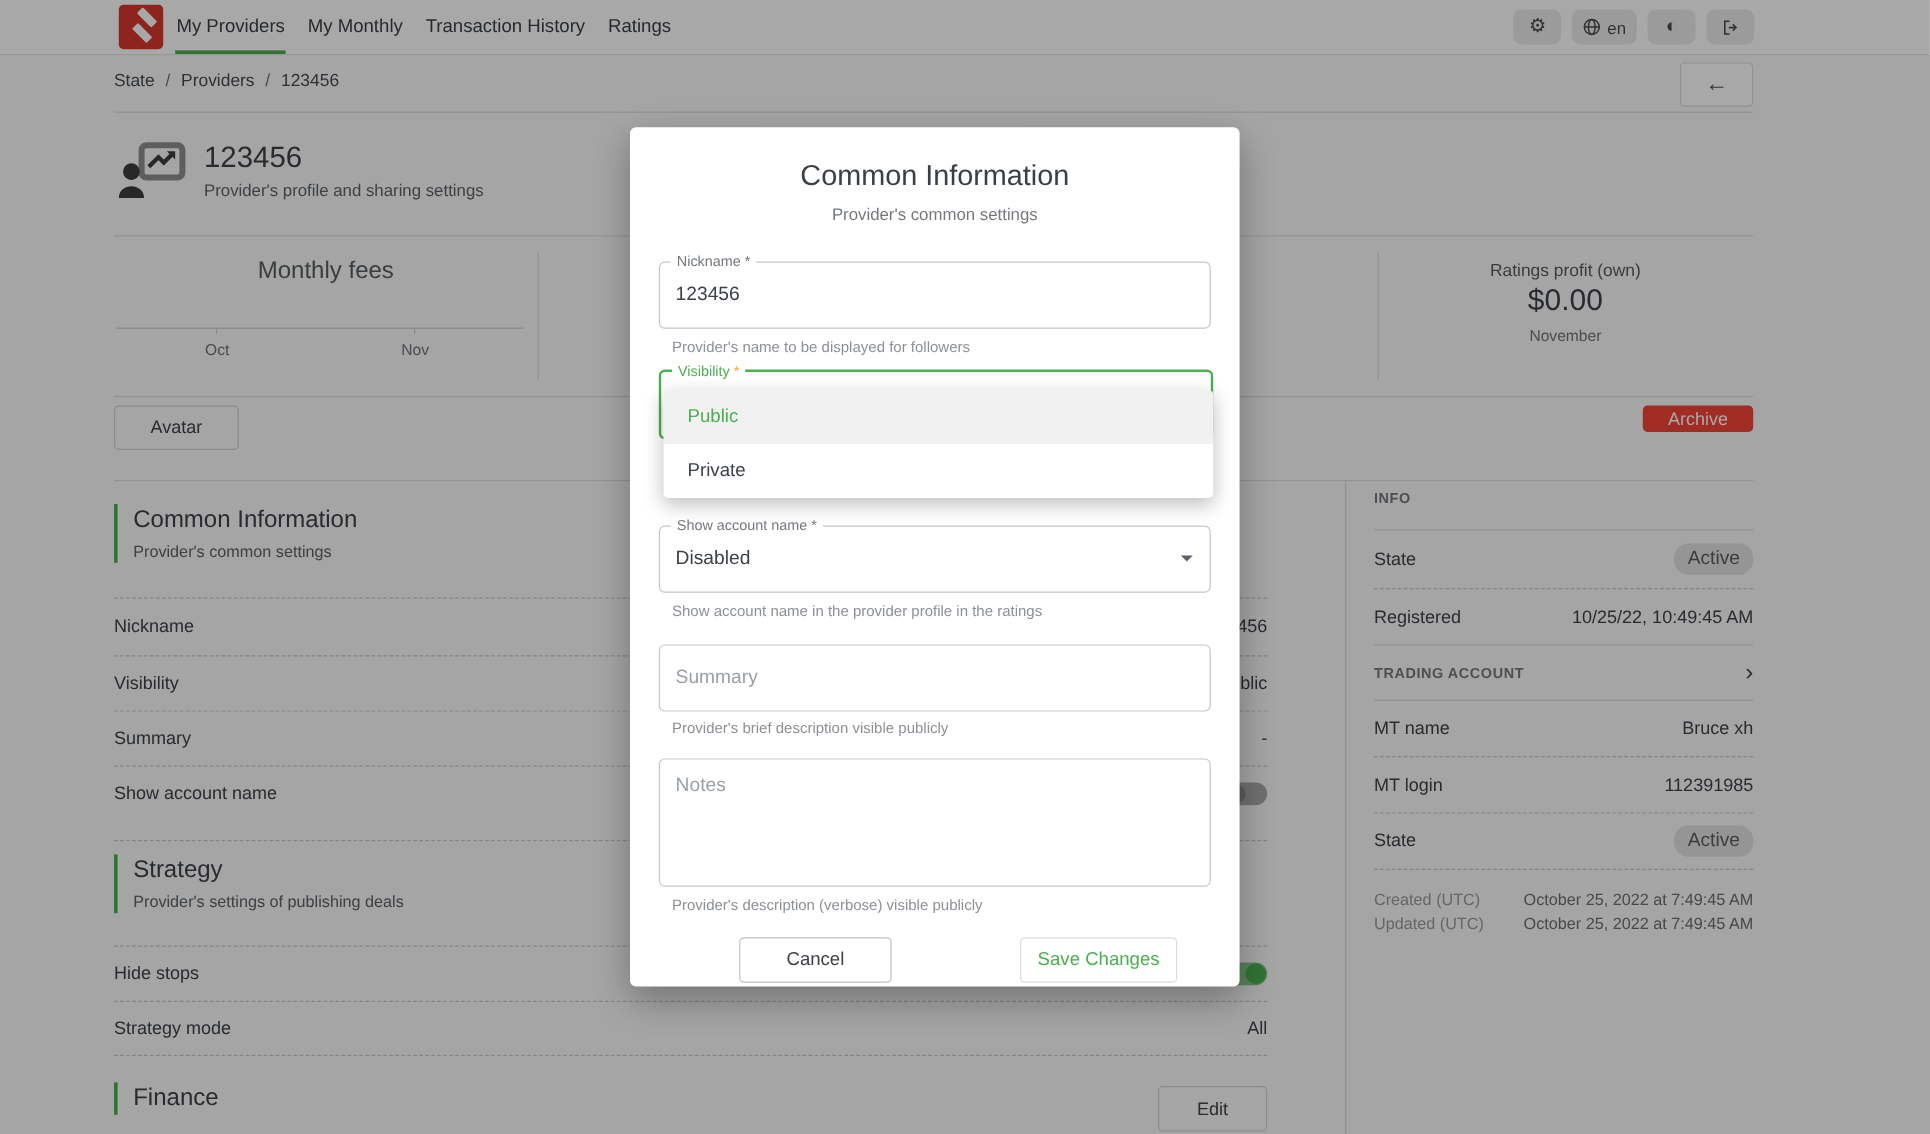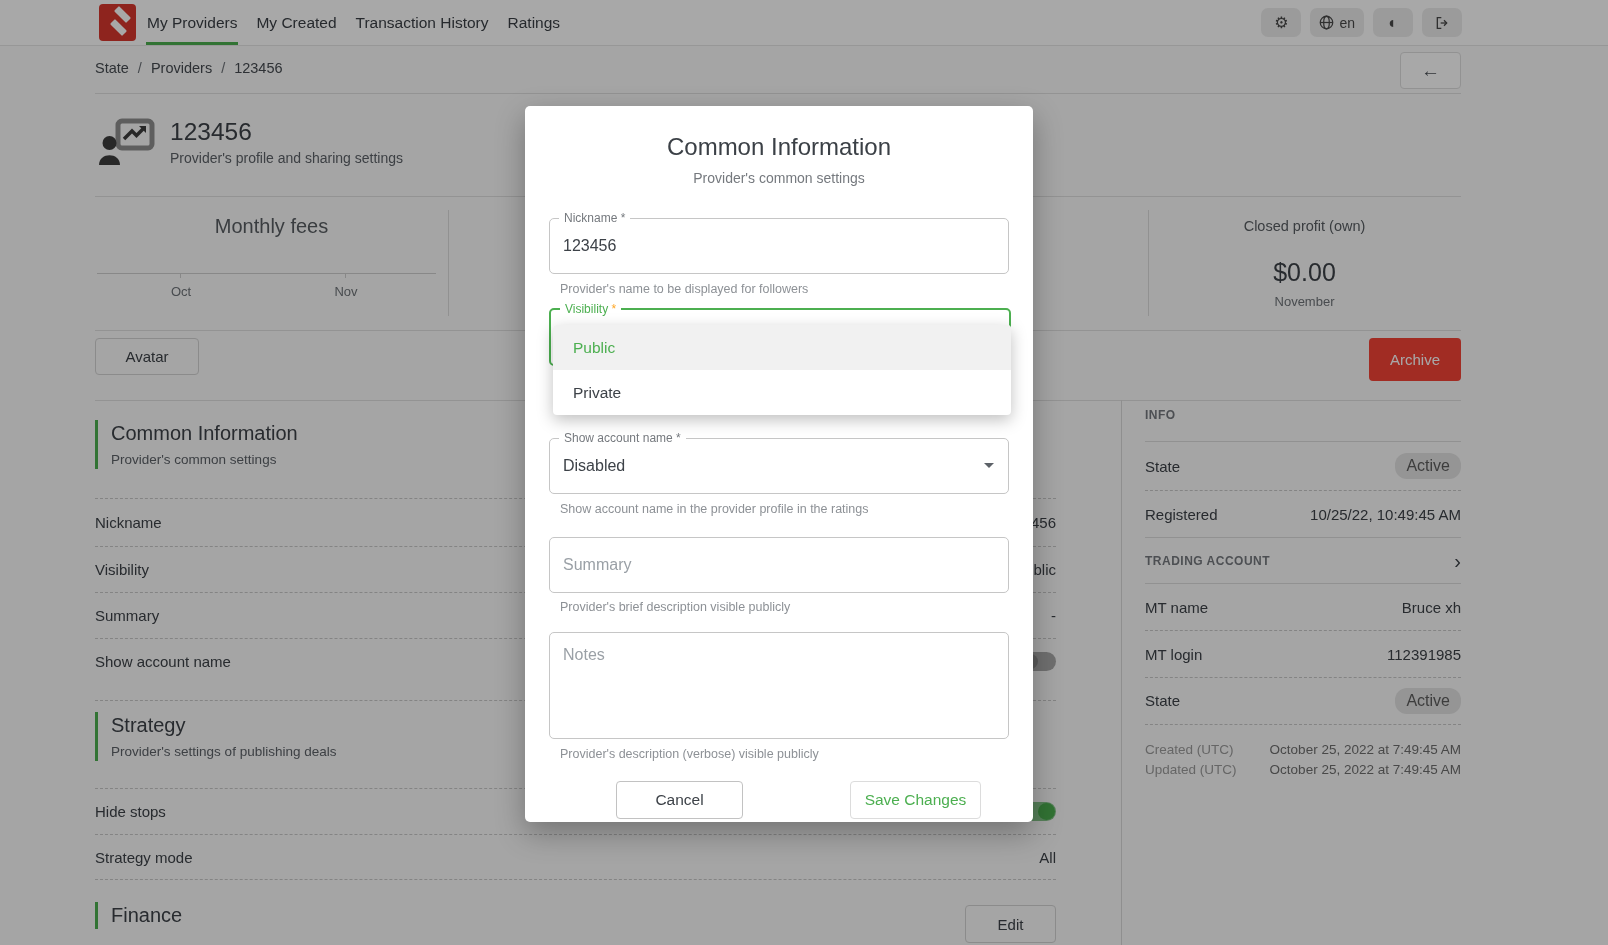--- a/index.html
+++ b/index.html
@@ -26,24 +26,24 @@
   .prov-sub{position:absolute;left:170px;top:150px;font-size:14px;color:#5d6268;}
   
   .stat-left{position:absolute;left:95px;top:196px;width:353px;height:134px;}
   .stat-title{display:block;text-align:center;margin-top:19px;font-size:20px;color:#585d62;}
   .axis{position:absolute;left:2px;right:12px;top:77px;border-top:1px solid #cfcfcf;}
   .tick{position:absolute;top:0;height:4px;border-left:1px solid #cfcfcf;}
   .tick-label{position:absolute;top:10px;transform:translateX(-50%);font-size:13px;color:#6e7378;}
   .vdiv{position:absolute;top:210px;height:106px;border-left:1px solid #dcdcdc;}
   .stat-right{position:absolute;left:1148px;top:196px;width:313px;text-align:center;}
   .sr-title{margin-top:22px;font-size:14.5px;color:#585d62;}
-  .sr-value{margin-top:24px;font-size:25px;color:#3d4248;}
+  .sr-value{margin-top:2px;font-size:25px;color:#3d4248;}
   .sr-period{margin-top:7px;font-size:13px;color:#6e7378;}
   .avatar-btn{position:absolute;left:95px;top:338px;width:104px;height:37px;background:transparent;border:1px solid #d4d4d4;border-radius:4px;font-size:15px;color:#3d4248;cursor:pointer;}
-  .archive-btn{position:absolute;left:1369px;top:338px;width:92px;height:43px;background:#f44336;border:none;border-radius:4px;font-size:15px;color:#fff;cursor:pointer;}
+  .archive-btn{position:absolute;left:1369px;top:338px;width:92px;height:22px;background:#f44336;border:none;border-radius:4px;font-size:15px;color:#fff;cursor:pointer;}
   
   .sec{position:absolute;left:95px;border-left:3px solid #4caf50;padding:2px 0 2px 13px;}
   .sec-title{font-size:20px;color:#3d4248;}
   .sec-sub{margin-top:7px;font-size:13.5px;color:#5d6268;}
   .dl{position:absolute;left:95px;width:961px;border-top:1px dashed #c9c9c9;}
   .row{position:absolute;left:95px;width:961px;height:46px;display:flex;align-items:center;justify-content:space-between;font-size:15px;color:#3d4248;}
   .toggle{position:relative;width:35px;height:19px;border-radius:10px;cursor:pointer;}
   .toggle.off{background:#ababab;}
   .toggle.off .thumb{position:absolute;left:2px;top:2px;width:15px;height:15px;border-radius:50%;background:#8a8a8a;}
   .toggle.on{background:#85c489;}
@@ -90,21 +90,21 @@
   <div class="navbar">
     <div class="logo">
       <div class="bar b1"></div>
       <div class="bar b2"></div>
     </div>
     <div class="tabs">
       <div class="tab active">
           <span>My Providers</span>
         </div>
       <div class="tab">
-          <span>My Created</span>
+          <span>My Monthly</span>
         </div>
       <div class="tab">
           <span>Transaction History</span>
         </div>
       <div class="tab">
           <span>Ratings</span>
         </div>
     </div>
     <div class="nav-actions">
       <button class="nav-btn">
@@ -161,21 +161,21 @@
     <div class="axis">
       <span class="tick" style="left:83px"></span>
       <span class="tick" style="left:248px"></span>
       <span class="tick-label" style="left:84px">Oct</span>
       <span class="tick-label" style="left:249px">Nov</span>
     </div>
   </div>
   <div class="vdiv" style="left:448px"></div>
   <div class="vdiv" style="left:1148px"></div>
   <div class="stat-right">
-    <div class="sr-title">Closed profit (own)</div>
+    <div class="sr-title">Ratings profit (own)</div>
     <div class="sr-value">$0.00</div>
     <div class="sr-period">November</div>
   </div>
 
   <div class="hline" style="top:330px"></div>
   <button class="avatar-btn">Avatar</button>
   <button class="archive-btn">Archive</button>
   <div class="hline" style="top:400px"></div>
 
   <div class="sec" style="top:420px">

